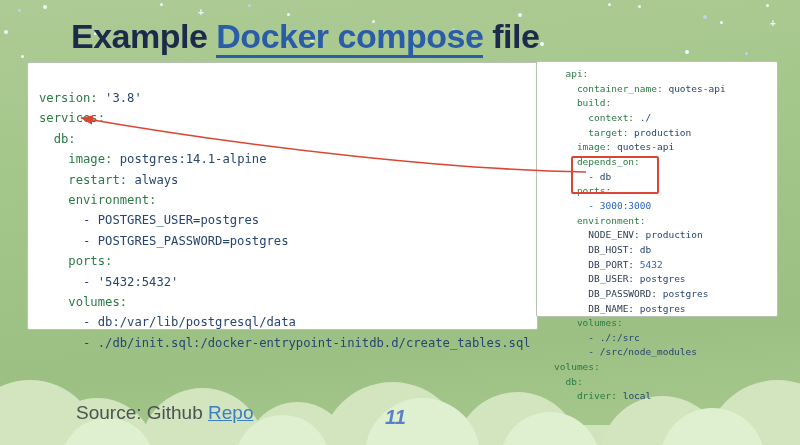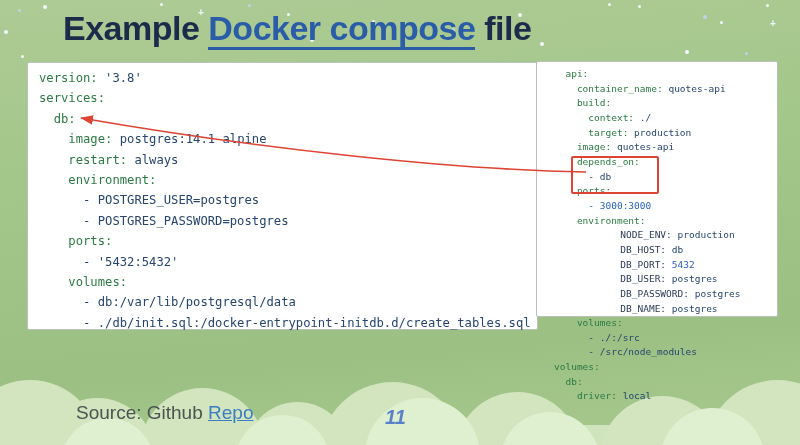--- a/index.html
+++ b/index.html
@@ -11,40 +11,40 @@
     position:relative; width:800px; height:445px; overflow:hidden;
     font-family:"Liberation Sans", sans-serif;
     background:linear-gradient(175deg,#adcb95 0%,#a2c689 40%,#9cc083 75%,#a8c98f 100%);
   }
   .star{position:absolute;border-radius:50%;background:#f2f8fc;}
   .sparkle{position:absolute;color:#eef6fb;font-size:10px;line-height:10px;font-weight:700;}
   .cloud{position:absolute;border-radius:50%;}
   .cloud-band{position:absolute;left:0;right:0;bottom:0;height:20px;background:#cfe3bd;}
 
   .title{
-    position:absolute;left:63px;top:9px;margin:0;
+    position:absolute;left:63px;top:9px;margin:8px;
     font-size:34px;font-weight:700;letter-spacing:-0.5px;color:var(--c-title);
     white-space:nowrap;
   }
   .title-link{color:var(--c-link);text-decoration:none;border-bottom:3px solid var(--c-link);cursor:pointer;}
 
   .panel{
     position:absolute;background:#ffffff;border:1px solid #b9c2b7;border-radius:2px;
     box-sizing:border-box;
   }
   .panel-left{left:27px;top:62px;width:511px;height:268px;}
   .panel-right{left:536px;top:61px;width:242px;height:256px;}
 
   .code{margin:0;white-space:pre;font-family:"DejaVu Sans Mono", monospace;overflow:hidden;}
-  .code-left{padding:5px 0 0 11px;font-size:12.2px;line-height:20.4px;}
+  .code-left{padding:5px 0 0 11px;font-size:12.2px;line-height:20.4px;margin-top:20px;}
   .code-right{padding:5px 0 0 17px;font-size:9.5px;line-height:14.65px;}
   .tok-k{color:var(--c-key);}
   .tok-v{color:var(--c-val);}
   .tok-n{color:var(--c-num);text-align:center;}
-  .tok-e{color:var(--c-env);margin-left:32px;}
+  .tok-e{color:var(--c-env);}
 
   .red-box{
     position:absolute;left:34px;top:94px;width:84px;height:34px;
     border:2px solid var(--c-red);border-radius:2px;pointer-events:none;
   }
   .arrow-svg{position:absolute;left:0;top:0;pointer-events:none;}
 
   .source{
     position:absolute;left:35px;top:402px;font-size:19px;color:#4a5552;white-space:nowrap;margin-left:41px;
   }

